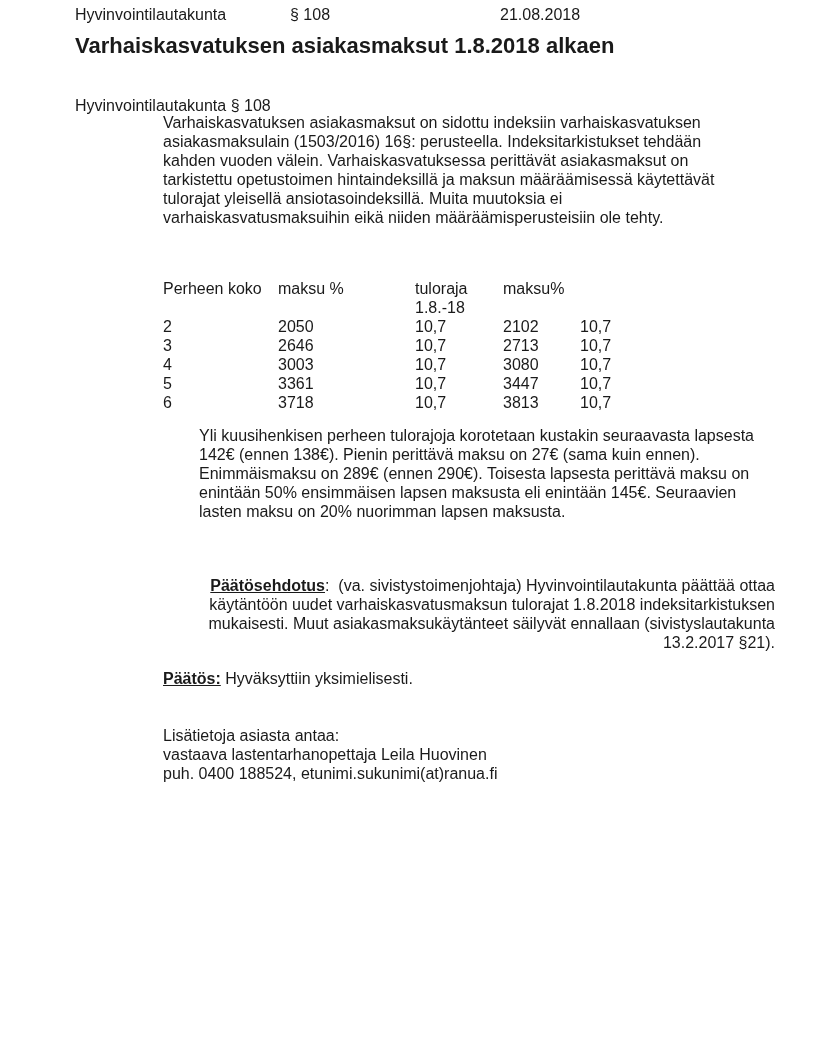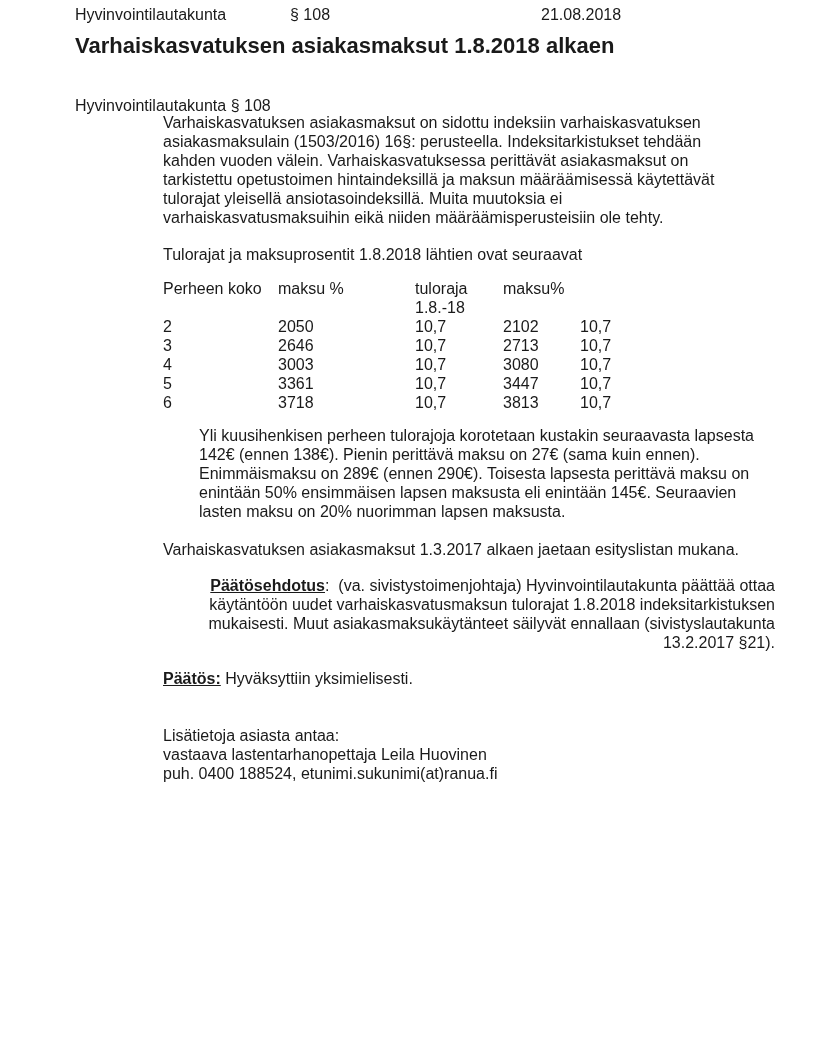--- a/index.html
+++ b/index.html
@@ -18,21 +18,21 @@
   .doc-title { font-size: 22px; font-weight: bold; line-height: 22px; }
   .content { width: 612px; }
   .label-bu { font-weight: bold; text-decoration: underline; }
 
   .fee-table { position: absolute; left: 163px; top: 279px; width: 540px; }
   .trow { display: grid; grid-template-columns: 115px 137px 88px 77px 83px; }
   .tc { white-space: pre-wrap; }
 
   .pos-committee { left: 75px;  top: 5px; }
   .pos-section   { left: 290px; top: 5px; }
-  .pos-date      { left: 541px; top: 5px; }
+  .pos-date      { left: 500px; top: 5px; }
   .pos-title     { left: 75px;  top: 35px; }
   .pos-subtitle  { left: 75px;  top: 96px; }
   .pos-p1        { left: 163px; top: 113px; }
   .pos-intro     { left: 163px; top: 245px; }
   .pos-p2        { left: 163px; top: 426px; margin-left: 36px; }
   .pos-p3        { left: 163px; top: 540px; }
   .pos-proposal  { left: 163px; top: 576px; text-align: right; }
   .pos-decision  { left: 163px; top: 669px; }
   .pos-contact   { left: 163px; top: 726px; }
 </style>
@@ -48,21 +48,20 @@
   <h1 class="abs pos-title doc-title">Varhaiskasvatuksen asiakasmaksut 1.8.2018 alkaen</h1>
   <div class="abs pos-subtitle">Hyvinvointilautakunta § 108</div>
 
   <p class="abs pos-p1 content">Varhaiskasvatuksen asiakasmaksut on sidottu indeksiin varhaiskasvatuksen
 asiakasmaksulain (1503/2016) 16§: perusteella. Indeksitarkistukset tehdään
 kahden vuoden välein. Varhaiskasvatuksessa perittävät asiakasmaksut on
 tarkistettu opetustoimen hintaindeksillä ja maksun määräämisessä käytettävät
 tulorajat yleisellä ansiotasoindeksillä. Muita muutoksia ei
 varhaiskasvatusmaksuihin eikä niiden määräämisperusteisiin ole tehty.</p>
 
-  <p class="abs pos-intro content">Tulorajat ja maksuprosentit 1.8.2018 lähtien ovat seuraavat</p>
 
   <div class="fee-table">
     <div class="trow">
       <span class="tc">Perheen koko</span>
       <span class="tc">maksu %</span>
       <span class="tc">tuloraja
 1.8.-18</span>
       <span class="tc">maksu%</span>
     </div>
     <div>
@@ -104,21 +103,20 @@
       </div>
       </div>
   </div>
 
   <p class="abs pos-p2 content">Yli kuusihenkisen perheen tulorajoja korotetaan kustakin seuraavasta lapsesta
 142€ (ennen 138€). Pienin perittävä maksu on 27€ (sama kuin ennen).
 Enimmäismaksu on 289€ (ennen 290€). Toisesta lapsesta perittävä maksu on
 enintään 50% ensimmäisen lapsen maksusta eli enintään 145€. Seuraavien
 lasten maksu on 20% nuorimman lapsen maksusta.</p>
 
-  <p class="abs pos-p3 content">Varhaiskasvatuksen asiakasmaksut 1.3.2017 alkaen jaetaan esityslistan mukana.</p>
 
   <p class="abs pos-proposal content"><span class="label-bu">Päätösehdotus</span><span>:  (va. sivistystoimenjohtaja) Hyvinvointilautakunta päättää ottaa
 käytäntöön uudet varhaiskasvatusmaksun tulorajat 1.8.2018 indeksitarkistuksen
 mukaisesti. Muut asiakasmaksukäytänteet säilyvät ennallaan (sivistyslautakunta
 13.2.2017 §21).</span></p>
 
   <p class="abs pos-decision content"><span class="label-bu">Päätös:</span><span> Hyväksyttiin yksimielisesti.</span></p>
 
   <p class="abs pos-contact content">Lisätietoja asiasta antaa:
 vastaava lastentarhanopettaja Leila Huovinen

